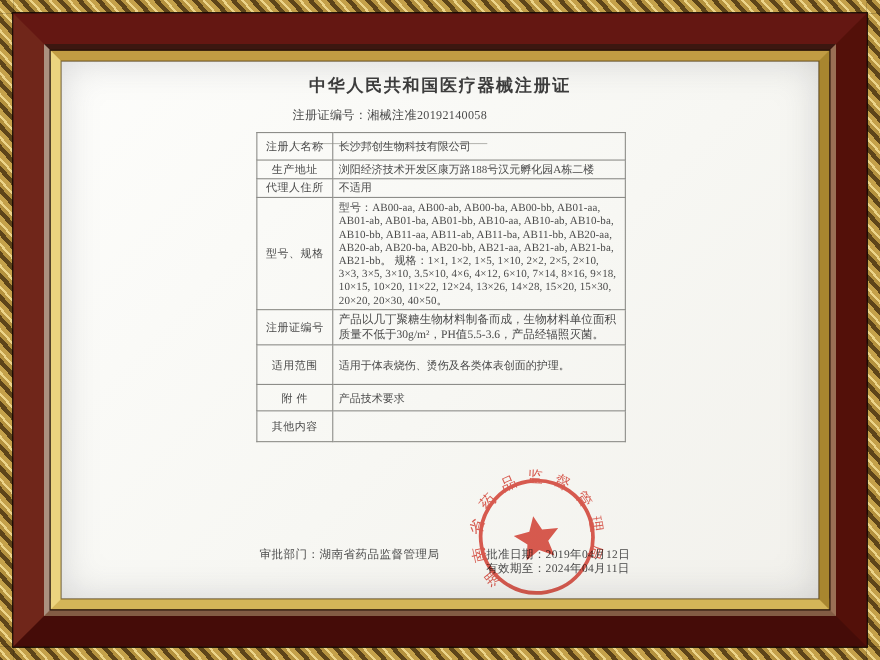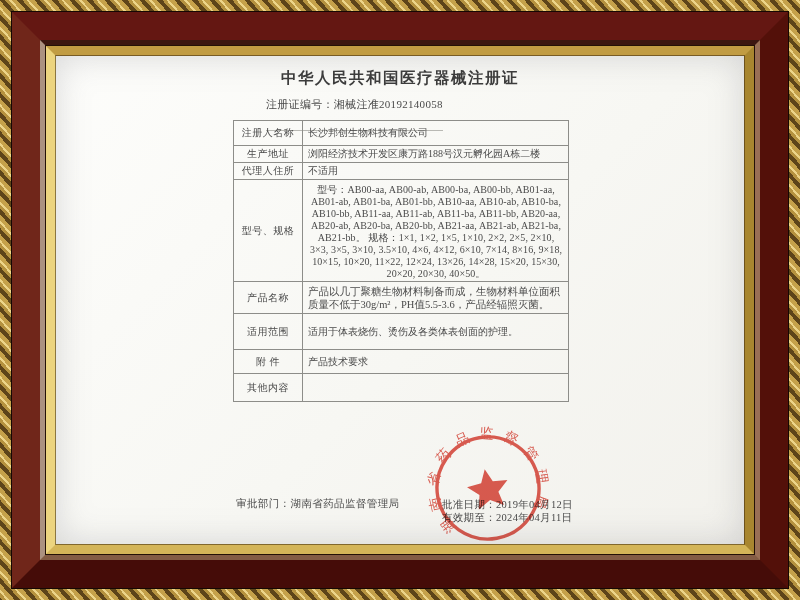--- a/index.html
+++ b/index.html
@@ -55,21 +55,21 @@
   table.cert{
     position:absolute;left:177px;top:64px;width:336px;
     border-collapse:collapse;table-layout:fixed;
   }
   table.cert td{
     border:1px solid #8d8d89;font-size:10px;color:#4a4a4a;
     vertical-align:middle;overflow:hidden;
   }
   td.lbl{width:66px;text-align:center;letter-spacing:.5px;}
   td.val{padding:1px 4px 1px 5px;margin-left:48px;}
-  tr.spec td.val{font-size:10px;line-height:12px;vertical-align:top;padding-top:4px;letter-spacing:.1px;text-align:center;}
+  tr.spec td.val{font-size:10px;line-height:12px;vertical-align:top;padding-top:4px;letter-spacing:.1px;}
   tr.struct td.val{font-size:10.5px;line-height:13px;}
   
   .dept-line{position:absolute;left:180px;top:441px;font-size:10.5px;color:#4a4a4a;letter-spacing:.4px;}
   .date-block{position:absolute;left:386px;top:442px;font-size:10.5px;color:#4a4a4a;line-height:13px;letter-spacing:.3px;}
   
   .seal{
     position:absolute;left:366px;top:366px;width:132px;height:132px;
     transform:rotate(-10deg);mix-blend-mode:multiply;opacity:.92;
   }
 </style>
@@ -99,21 +99,21 @@
               </tr>
               <tr style="height:17px">
                 <td class="lbl">代理人住所</td>
                 <td class="val">不适用</td>
               </tr>
               <tr class="spec" style="height:85px">
                 <td class="lbl">型号、规格</td>
                 <td class="val">型号：AB00-aa, AB00-ab, AB00-ba, AB00-bb, AB01-aa, AB01-ab, AB01-ba, AB01-bb, AB10-aa, AB10-ab, AB10-ba, AB10-bb, AB11-aa, AB11-ab, AB11-ba, AB11-bb, AB20-aa, AB20-ab, AB20-ba, AB20-bb, AB21-aa, AB21-ab, AB21-ba, AB21-bb。 规格：1×1, 1×2, 1×5, 1×10, 2×2, 2×5, 2×10, 3×3, 3×5, 3×10, 3.5×10, 4×6, 4×12, 6×10, 7×14, 8×16, 9×18, 10×15, 10×20, 11×22, 12×24, 13×26, 14×28, 15×20, 15×30, 20×20, 20×30, 40×50。</td>
               </tr>
               <tr class="struct" style="height:32px">
-                <td class="lbl">产品名称</td>
+                <td class="lbl">注册证编号</td>
                 <td class="val">产品以几丁聚糖生物材料制备而成，生物材料单位面积质量不低于30g/m²，PH值5.5-3.6，产品经辐照灭菌。</td>
               </tr>
               <tr style="height:36px">
                 <td class="lbl">适用范围</td>
                 <td class="val">适用于体表烧伤、烫伤及各类体表创面的护理。</td>
               </tr>
               <tr style="height:24px">
                 <td class="lbl">附  件</td>
                 <td class="val">产品技术要求</td>
               </tr>

